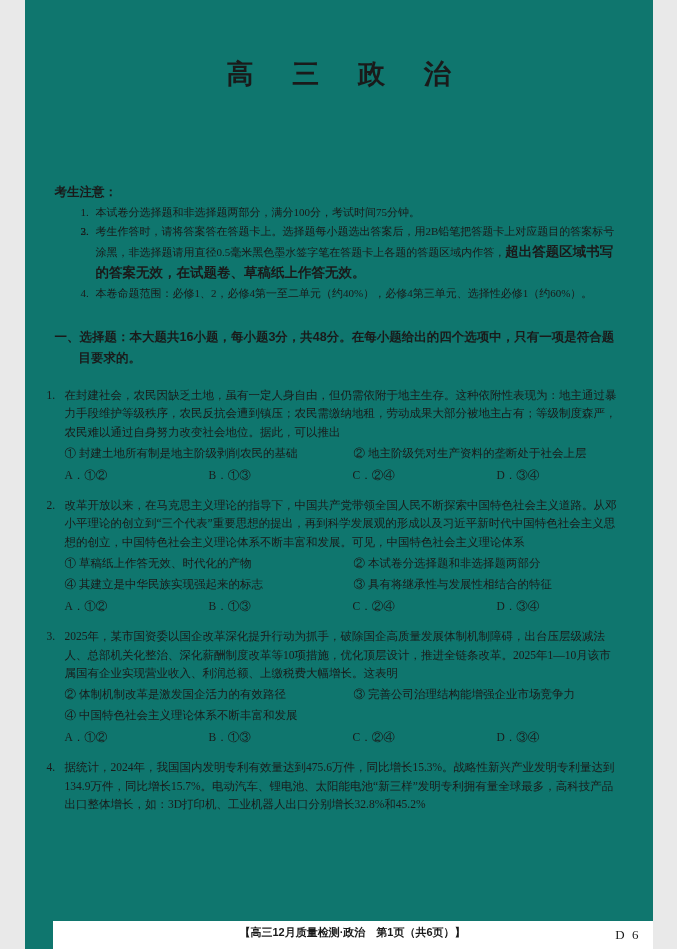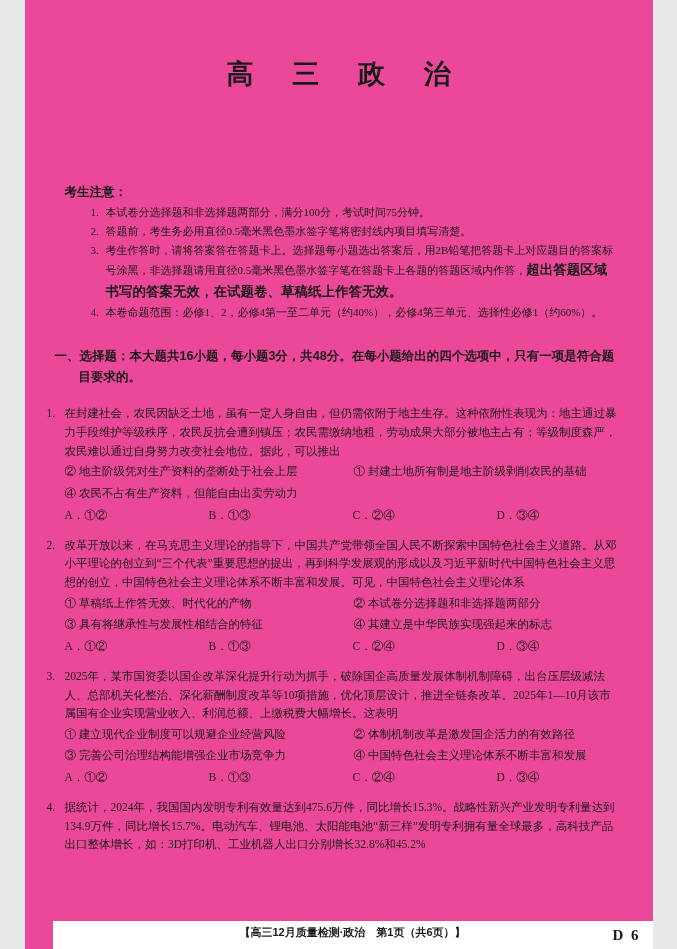--- a/index.html
+++ b/index.html
@@ -1,27 +1,27 @@
 <!DOCTYPE html>
 <html><head>
 <meta charset="utf-8">
 <style>
   html,body{margin:0;padding:0;background:#e9e9e9;}
   .page{
-    width:628px;height:949px;margin:0 auto;background:#ec4899;position:relative;
+    width:628px;height:949px;margin:0 auto;background:#0f766e;position:relative;
     overflow:hidden;color:#1a1a1a;
     font-family:"Liberation Serif","DejaVu Serif",serif;
     font-size:11.5px;
   }
   .title{
     text-align:center;padding-top:56px;margin:0;
     font-size:27px;font-weight:bold;letter-spacing:16px;text-indent:16px;
     font-family:"Liberation Serif","DejaVu Serif",serif;
   }
-  .notice{margin:92px 32px 0 40px;}
+  .notice{margin:92px 32px 0 30px;}
   .notice-heading{
     font-family:"Liberation Sans","DejaVu Sans",sans-serif;
     font-weight:bold;font-size:12.5px;margin-bottom:3px;
   }
   .notice-item{
     position:relative;margin-left:26px;padding-left:15px;
     font-size:11px;line-height:1.62;margin-top:1px;
   }
   .n-num{position:absolute;left:0;top:0;}
   .n-bold{
@@ -45,76 +45,74 @@
     margin:1px 0 0 18px;line-height:1.9;gap:20px;
   }
   .footer{
     position:absolute;left:4px;right:0;bottom:0;height:24px;background:#fff;
     text-align:center;
     font-family:"Liberation Sans","DejaVu Sans",sans-serif;
     font-weight:bold;font-size:11px;padding-top:4px;margin-left:24px;
   }
   .footer-code{
     position:absolute;right:12px;top:6px;
-    font-weight:bold;font-size:15px;letter-spacing:2px;
+    font-weight:normal;font-size:13px;letter-spacing:2px;
     font-family:"Liberation Serif","DejaVu Serif",serif;
   }
 </style>
 </head>
 <body>
 
 <div class="page">
   <h1 class="title">高 三 政 治</h1>
 
   <div class="notice">
     <div class="notice-heading">考生注意：</div>
     <div id="notice-list">
         <div class="notice-item"><span class="n-num">1.</span><span class="n-text">本试卷分选择题和非选择题两部分，满分100分，考试时间75分钟。</span></div>
-        <div class="notice-item"><span class="n-num">2.</span><span class="n-text">答题前，考生务必用直径0.5毫米黑色墨水签字笔将密封线内项目填写清楚。</span></div>
+        <div class="notice-item"><span class="n-num">2.</span></div>
         <div class="notice-item"><span class="n-num">3.</span><span class="n-text">考生作答时，请将答案答在答题卡上。选择题每小题选出答案后，用2B铅笔把答题卡上对应题目的答案标号涂黑，非选择题请用直径0.5毫米黑色墨水签字笔在答题卡上各题的答题区域内作答，</span><strong class="n-bold">超出答题区域书写的答案无效，在试题卷、草稿纸上作答无效。</strong></div>
         <div class="notice-item"><span class="n-num">4.</span><span class="n-text">本卷命题范围：必修1、2，必修4第一至二单元（约40%），必修4第三单元、选择性必修1（约60%）。</span></div>
       </div>
   </div>
 
   <div class="section-head">一、选择题：本大题共16小题，每小题3分，共48分。在每小题给出的四个选项中，只有一项是符合题目要求的。</div>
 
   <div id="questions">
       <div class="question">
         <div class="q-head"><span class="q-num">1.</span><span>在封建社会，农民因缺乏土地，虽有一定人身自由，但仍需依附于地主生存。这种依附性表现为：地主通过暴力手段维护等级秩序，农民反抗会遭到镇压；农民需缴纳地租，劳动成果大部分被地主占有；等级制度森严，农民难以通过自身努力改变社会地位。据此，可以推出</span></div>
         <div class="choices">
+          <span class="q-choice">① 封建土地所有制是地主阶级剥削农民的基础</span>
           <span class="q-choice">② 地主阶级凭对生产资料的垄断处于社会上层</span>
-          <span class="q-choice">① 封建土地所有制是地主阶级剥削农民的基础</span>
-          <span class="q-choice">④ 农民不占有生产资料，但能自由出卖劳动力</span>
         </div>
         <div class="answers">
           <span class="q-answer">A．①②</span>
           <span class="q-answer">B．①③</span>
           <span class="q-answer">C．②④</span>
           <span class="q-answer">D．③④</span>
         </div>
       </div>
       <div class="question">
         <div class="q-head"><span class="q-num">2.</span><span>改革开放以来，在马克思主义理论的指导下，中国共产党带领全国人民不断探索中国特色社会主义道路。从邓小平理论的创立到“三个代表”重要思想的提出，再到科学发展观的形成以及习近平新时代中国特色社会主义思想的创立，中国特色社会主义理论体系不断丰富和发展。可见，中国特色社会主义理论体系</span></div>
         <div class="choices">
           <span class="q-choice">① 草稿纸上作答无效、时代化的产物</span>
           <span class="q-choice">② 本试卷分选择题和非选择题两部分</span>
+          <span class="q-choice">④ 其建立是中华民族实现强起来的标志</span>
           <span class="q-choice">③ 具有将继承性与发展性相结合的特征</span>
-          <span class="q-choice">④ 其建立是中华民族实现强起来的标志</span>
         </div>
         <div class="answers">
           <span class="q-answer">A．①②</span>
           <span class="q-answer">B．①③</span>
           <span class="q-answer">C．②④</span>
           <span class="q-answer">D．③④</span>
         </div>
       </div>
       <div class="question">
         <div class="q-head"><span class="q-num">3.</span><span>2025年，某市国资委以国企改革深化提升行动为抓手，破除国企高质量发展体制机制障碍，出台压层级减法人、总部机关化整治、深化薪酬制度改革等10项措施，优化顶层设计，推进全链条改革。2025年1—10月该市属国有企业实现营业收入、利润总额、上缴税费大幅增长。这表明</span></div>
         <div class="choices">
-          <span class="q-choice">① 建立现代企业制度可以规避企业经营风险</span>
           <span class="q-choice">② 体制机制改革是激发国企活力的有效路径</span>
           <span class="q-choice">③ 完善公司治理结构能增强企业市场竞争力</span>
           <span class="q-choice">④ 中国特色社会主义理论体系不断丰富和发展</span>
         </div>
         <div class="answers">
           <span class="q-answer">A．①②</span>
           <span class="q-answer">B．①③</span>
           <span class="q-answer">C．②④</span>
           <span class="q-answer">D．③④</span>
         </div>

